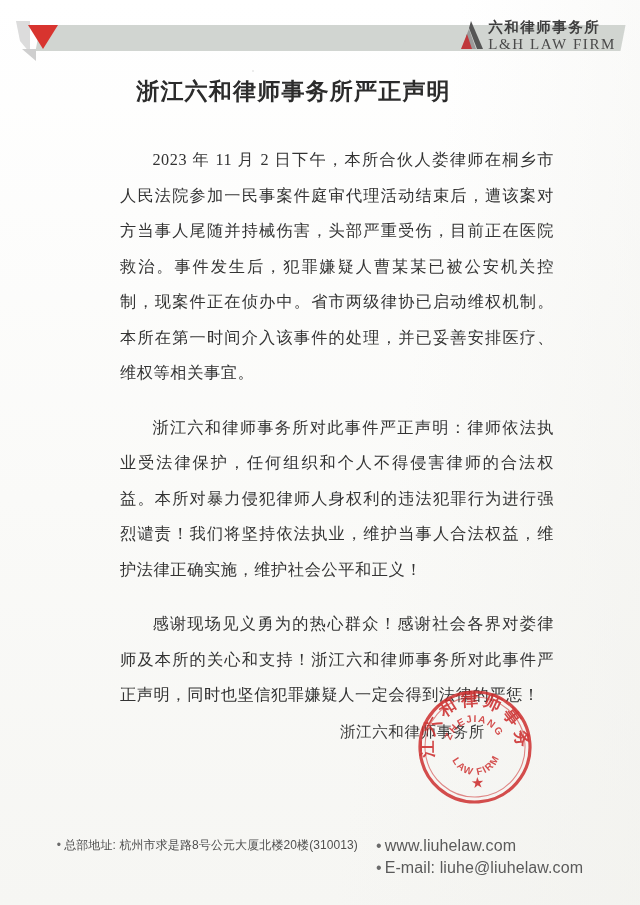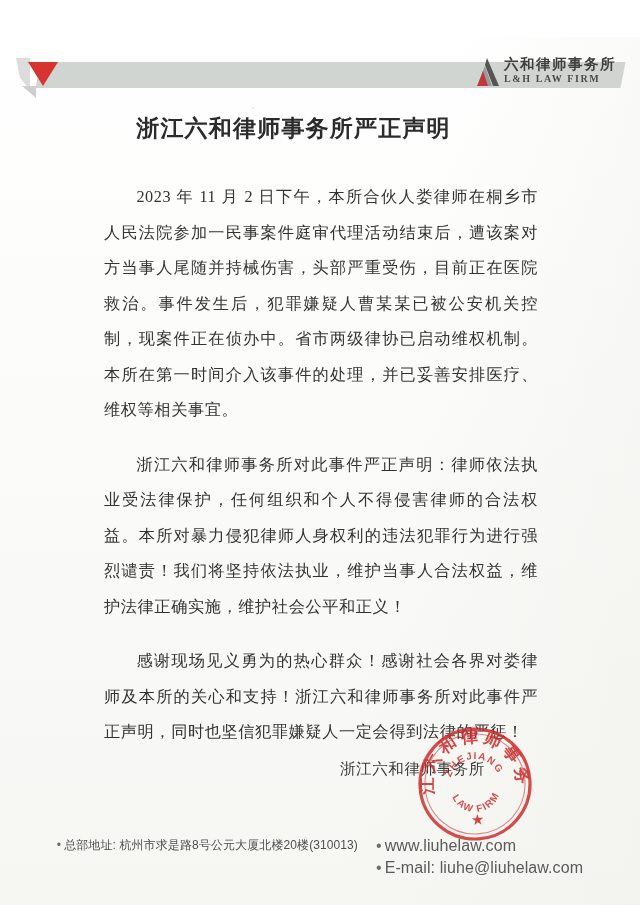--- a/index.html
+++ b/index.html
@@ -13,21 +13,20 @@
     font-family: "Liberation Serif", "DejaVu Serif", serif;
     overflow: hidden;
     position: relative;
   }
 
   
   .page {
     position: absolute;
     inset: 0;
     background: #bef264;
-    margin-top: 37px;
   }
   .paper-tint {
     position: absolute;
     inset: 0;
     background:
       linear-gradient(98deg, rgba(246,246,244,0) 60%, rgba(240,240,236,0.55) 100%),
       linear-gradient(180deg, rgba(255,255,255,1) 0%, rgba(250,250,248,1) 55%, rgba(246,246,243,1) 100%);
     pointer-events: none;
   }
 
@@ -75,45 +74,45 @@
   }
   .lh-logo-cn {
     font-family: "Liberation Serif", "DejaVu Serif", serif;
     font-size: 14.5px;
     letter-spacing: 1.5px;
     color: #3f3f3f;
     font-weight: bold;
   }
   .lh-logo-en {
     font-family: "Liberation Serif", "DejaVu Serif", serif;
-    font-size: 10px;
+    font-size: 15px;
     letter-spacing: 1.6px;
     color: #4a4a4a;
     margin-top: 2px;
-    font-weight: bold;
+    font-weight: normal;
   }
 
   
   .doc-title {
     position: absolute;
     left: 0;
     top: 76px;
     width: 587px;
     text-align: center;
     font-family: "Liberation Serif", "DejaVu Serif", serif;
     font-size: 23px;
     font-weight: bold;
     letter-spacing: 1.2px;
     color: #2b2b2b;
   }
 
   
   .body-area {
     position: absolute;
-    left: 104px;
+    left: 120px;
     top: 143px;
     width: 434px;
   }
   .para {
     font-family: "Liberation Serif", "DejaVu Serif", serif;
     font-size: 16.2px;
     line-height: 35.5px;
     color: #333333;
     text-align: justify;
     text-justify: inter-ideograph;

